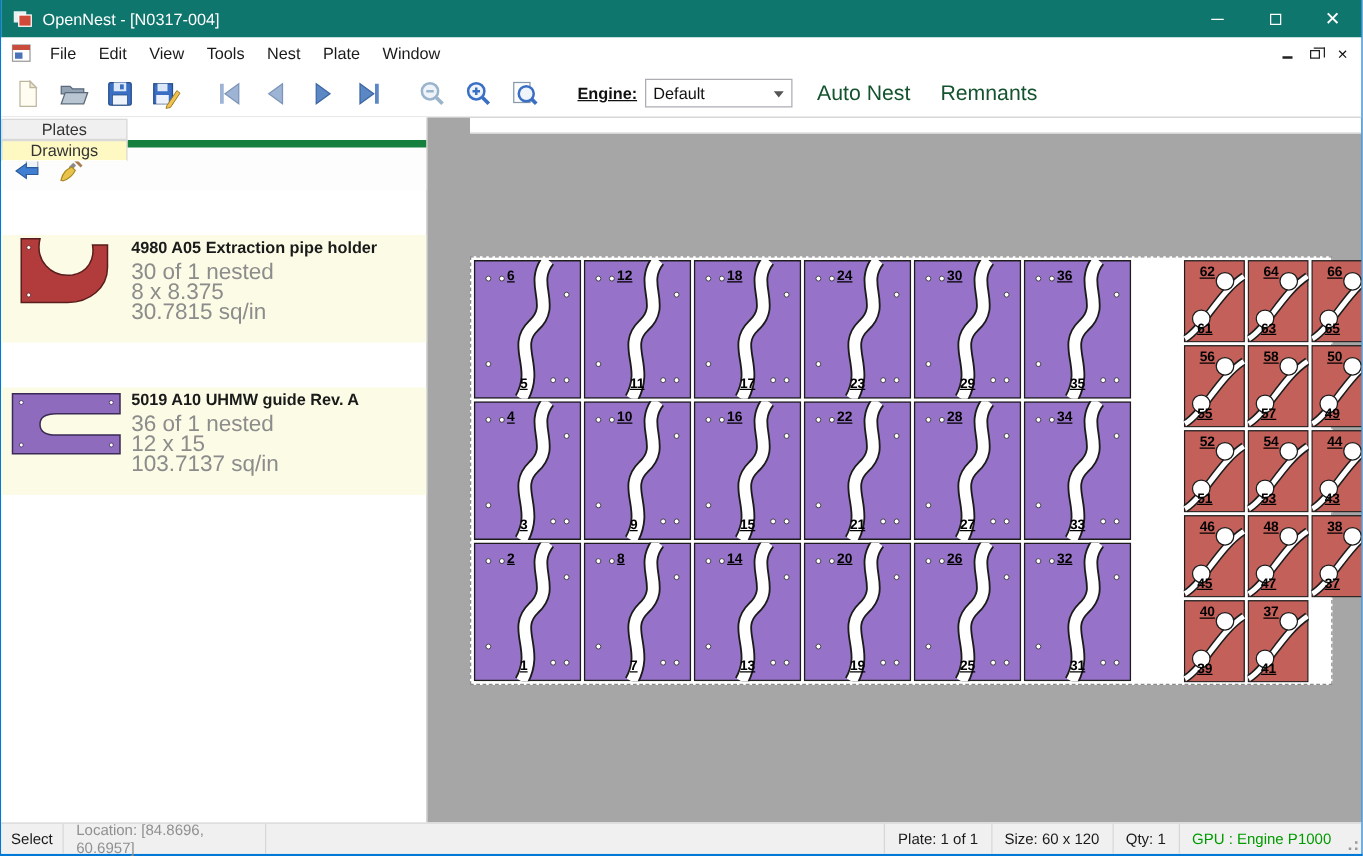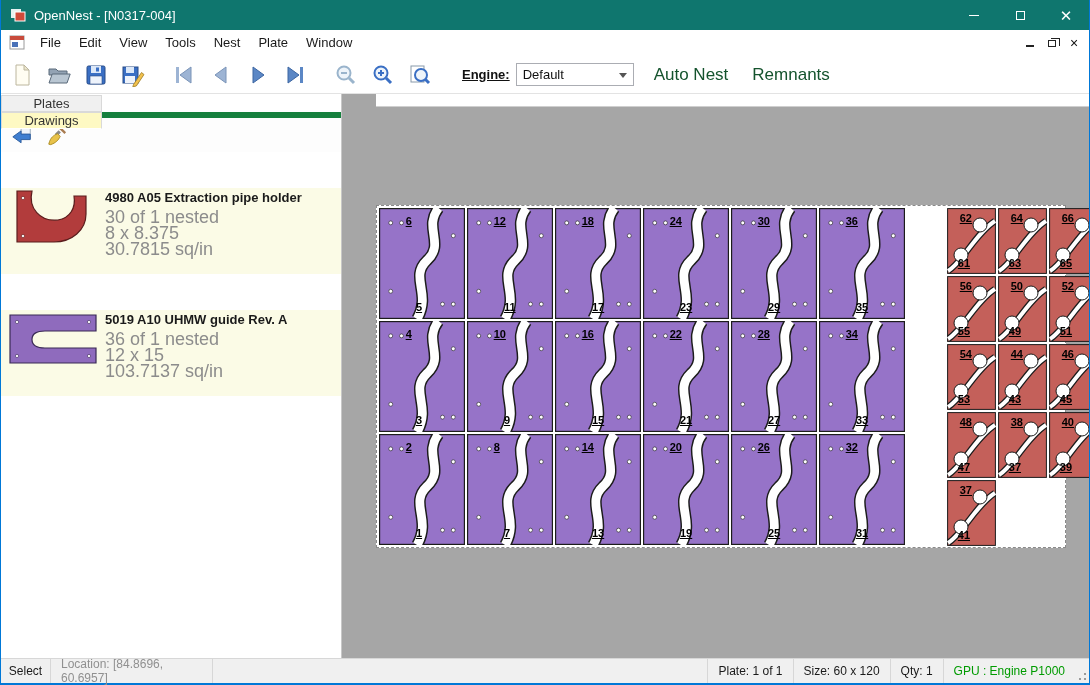--- a/index.html
+++ b/index.html
@@ -627,20 +627,31 @@
             <span class="num rbot">55</span>
           </div>
           <div class="cell">
             <svg viewBox="0 0 49 66" preserveAspectRatio="none">
               <rect x="0.6" y="0.6" width="47.8" height="64.8" fill="#c4605a" stroke="#1c1c1c" stroke-width="1"></rect>
               <path d="M1,63 C16,54 28,26 48,13" fill="none" stroke="#1c1c1c" stroke-width="6.5"></path>
               <path d="M1,63 C16,54 28,26 48,13" fill="none" stroke="#fff" stroke-width="4"></path>
               <circle cx="33" cy="17" r="7" fill="#fff" stroke="#1c1c1c"></circle>
               <circle cx="14" cy="47" r="7" fill="#fff" stroke="#1c1c1c"></circle>
             </svg>
+            <span class="num rtop">58</span>
+            <span class="num rbot">57</span>
+          </div>
+          <div class="cell">
+            <svg viewBox="0 0 49 66" preserveAspectRatio="none">
+              <rect x="0.6" y="0.6" width="47.8" height="64.8" fill="#c4605a" stroke="#1c1c1c" stroke-width="1"></rect>
+              <path d="M1,63 C16,54 28,26 48,13" fill="none" stroke="#1c1c1c" stroke-width="6.5"></path>
+              <path d="M1,63 C16,54 28,26 48,13" fill="none" stroke="#fff" stroke-width="4"></path>
+              <circle cx="33" cy="17" r="7" fill="#fff" stroke="#1c1c1c"></circle>
+              <circle cx="14" cy="47" r="7" fill="#fff" stroke="#1c1c1c"></circle>
+            </svg>
             <span class="num rtop">50</span>
             <span class="num rbot">49</span>
           </div>
           <div class="cell">
             <svg viewBox="0 0 49 66" preserveAspectRatio="none">
               <rect x="0.6" y="0.6" width="47.8" height="64.8" fill="#c4605a" stroke="#1c1c1c" stroke-width="1"></rect>
               <path d="M1,63 C16,54 28,26 48,13" fill="none" stroke="#1c1c1c" stroke-width="6.5"></path>
               <path d="M1,63 C16,54 28,26 48,13" fill="none" stroke="#fff" stroke-width="4"></path>
               <circle cx="33" cy="17" r="7" fill="#fff" stroke="#1c1c1c"></circle>
               <circle cx="14" cy="47" r="7" fill="#fff" stroke="#1c1c1c"></circle>

